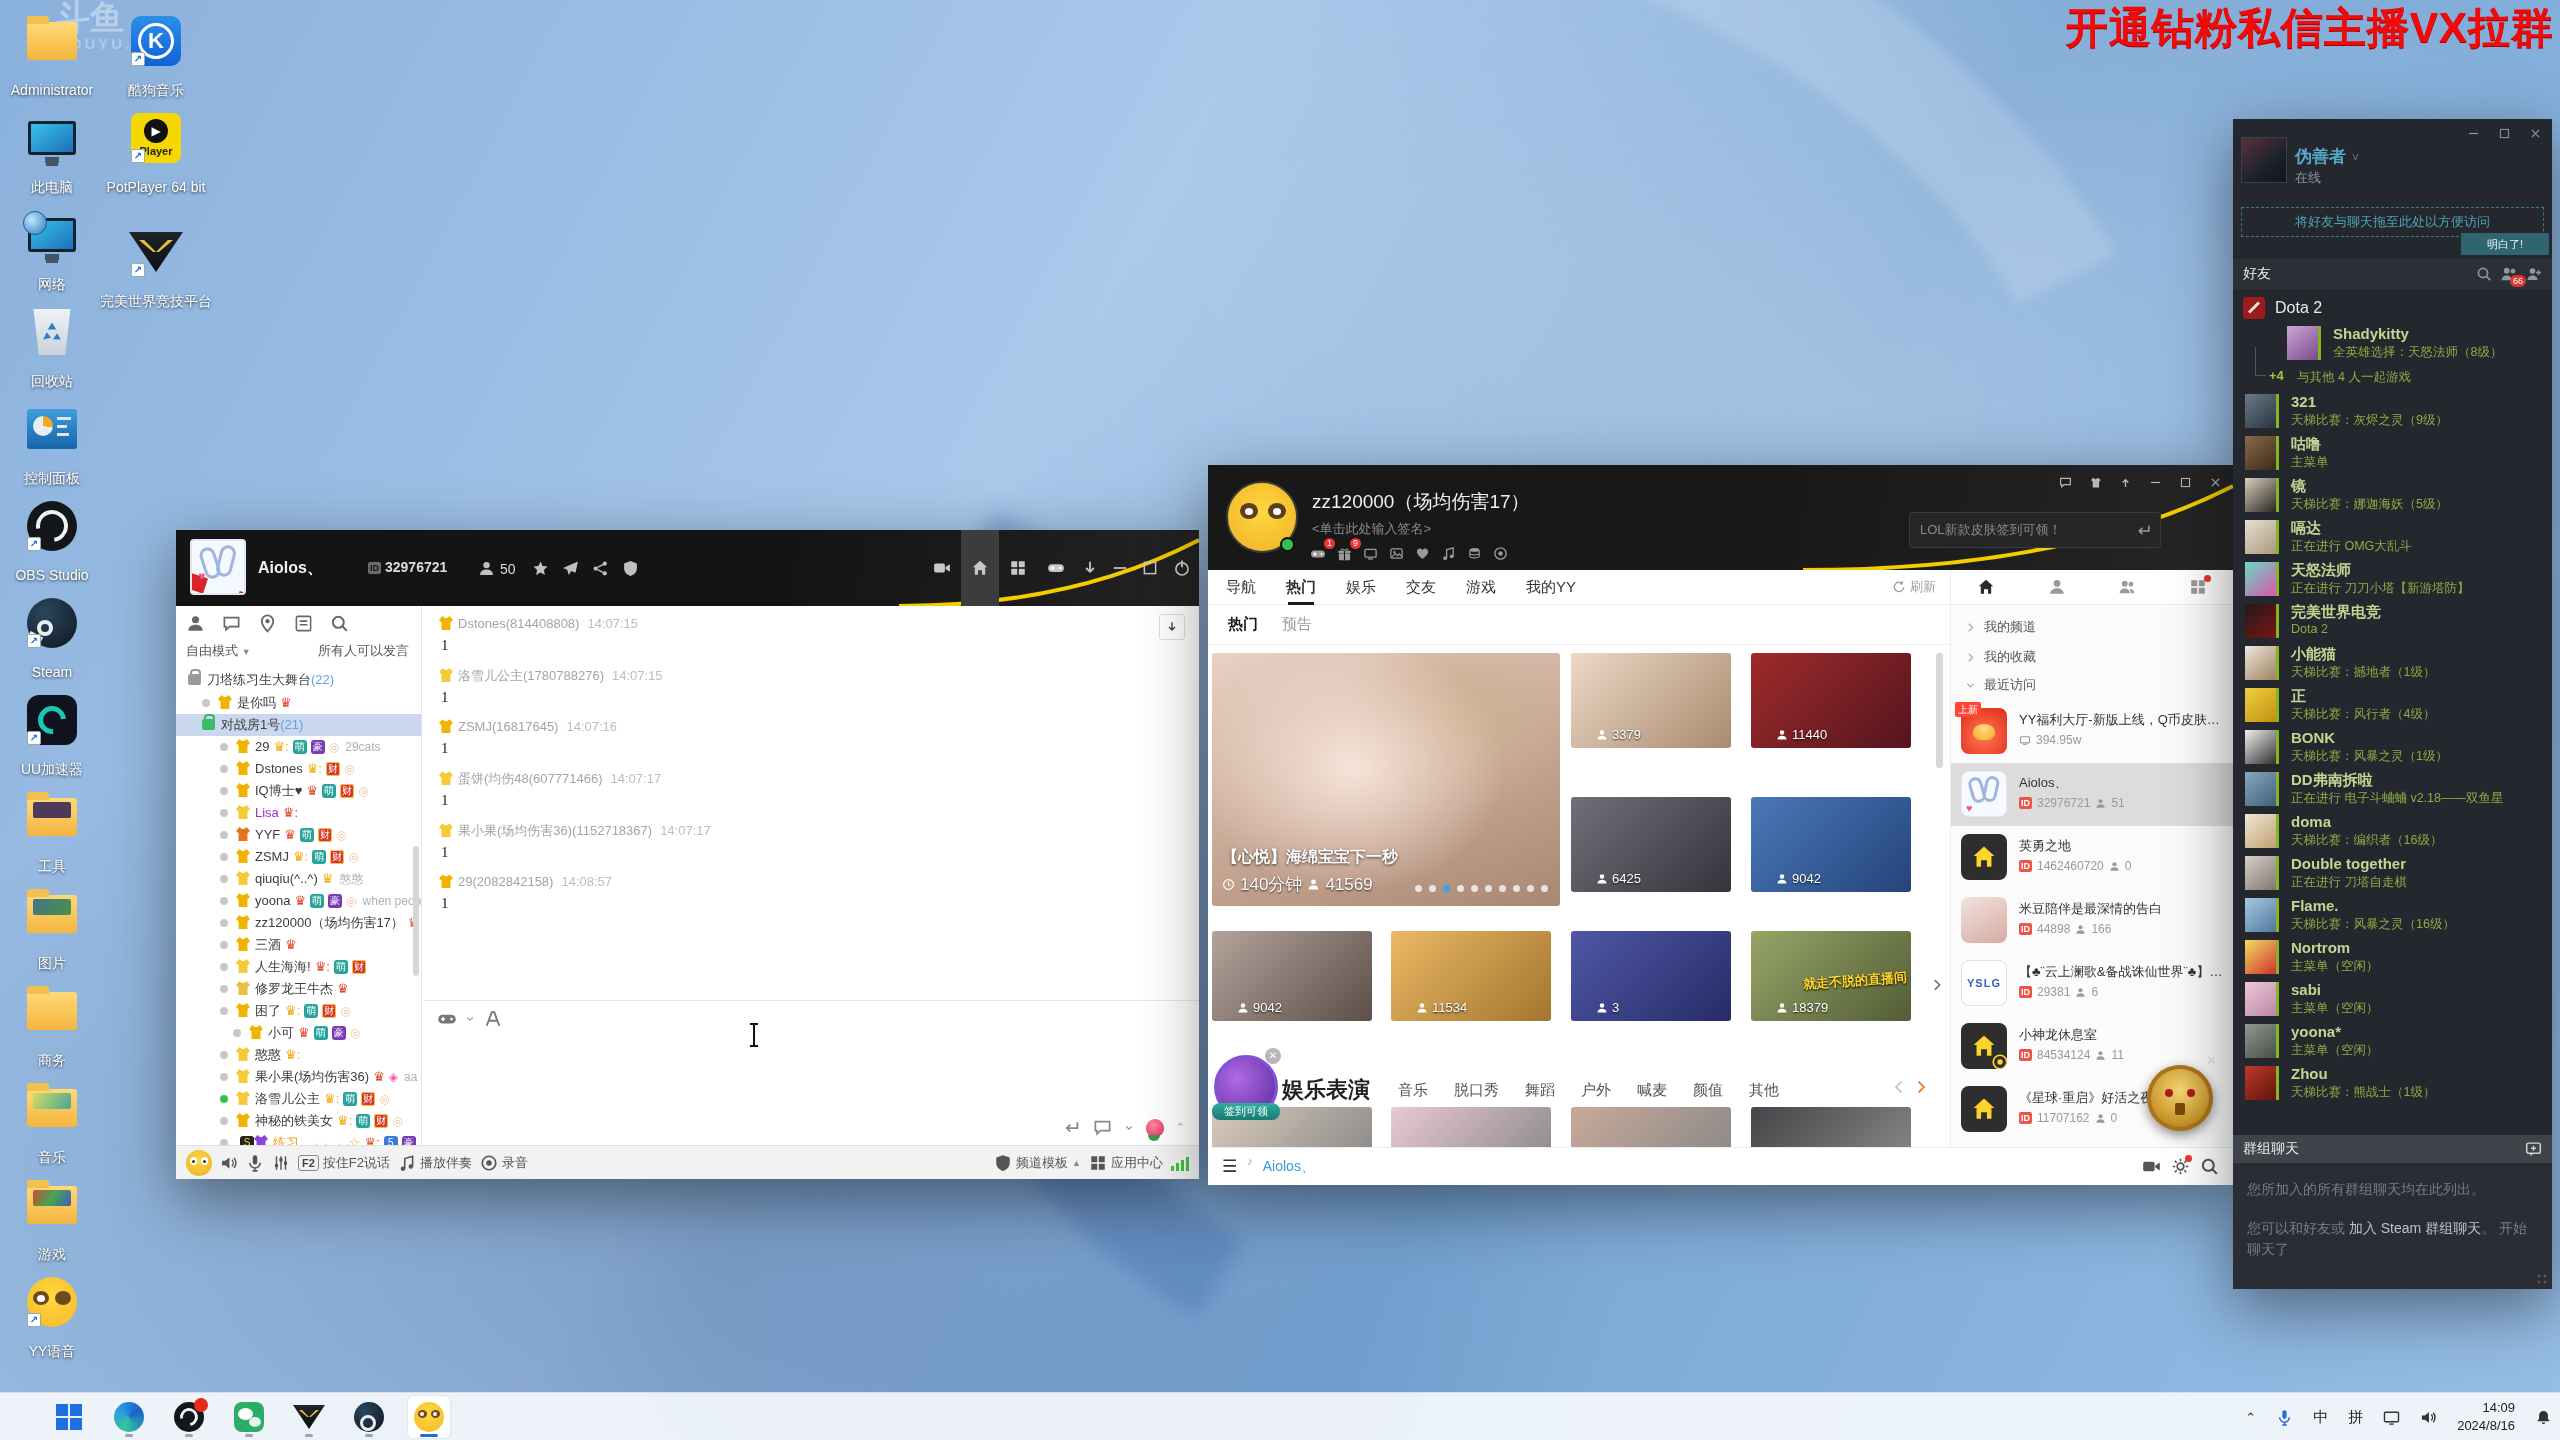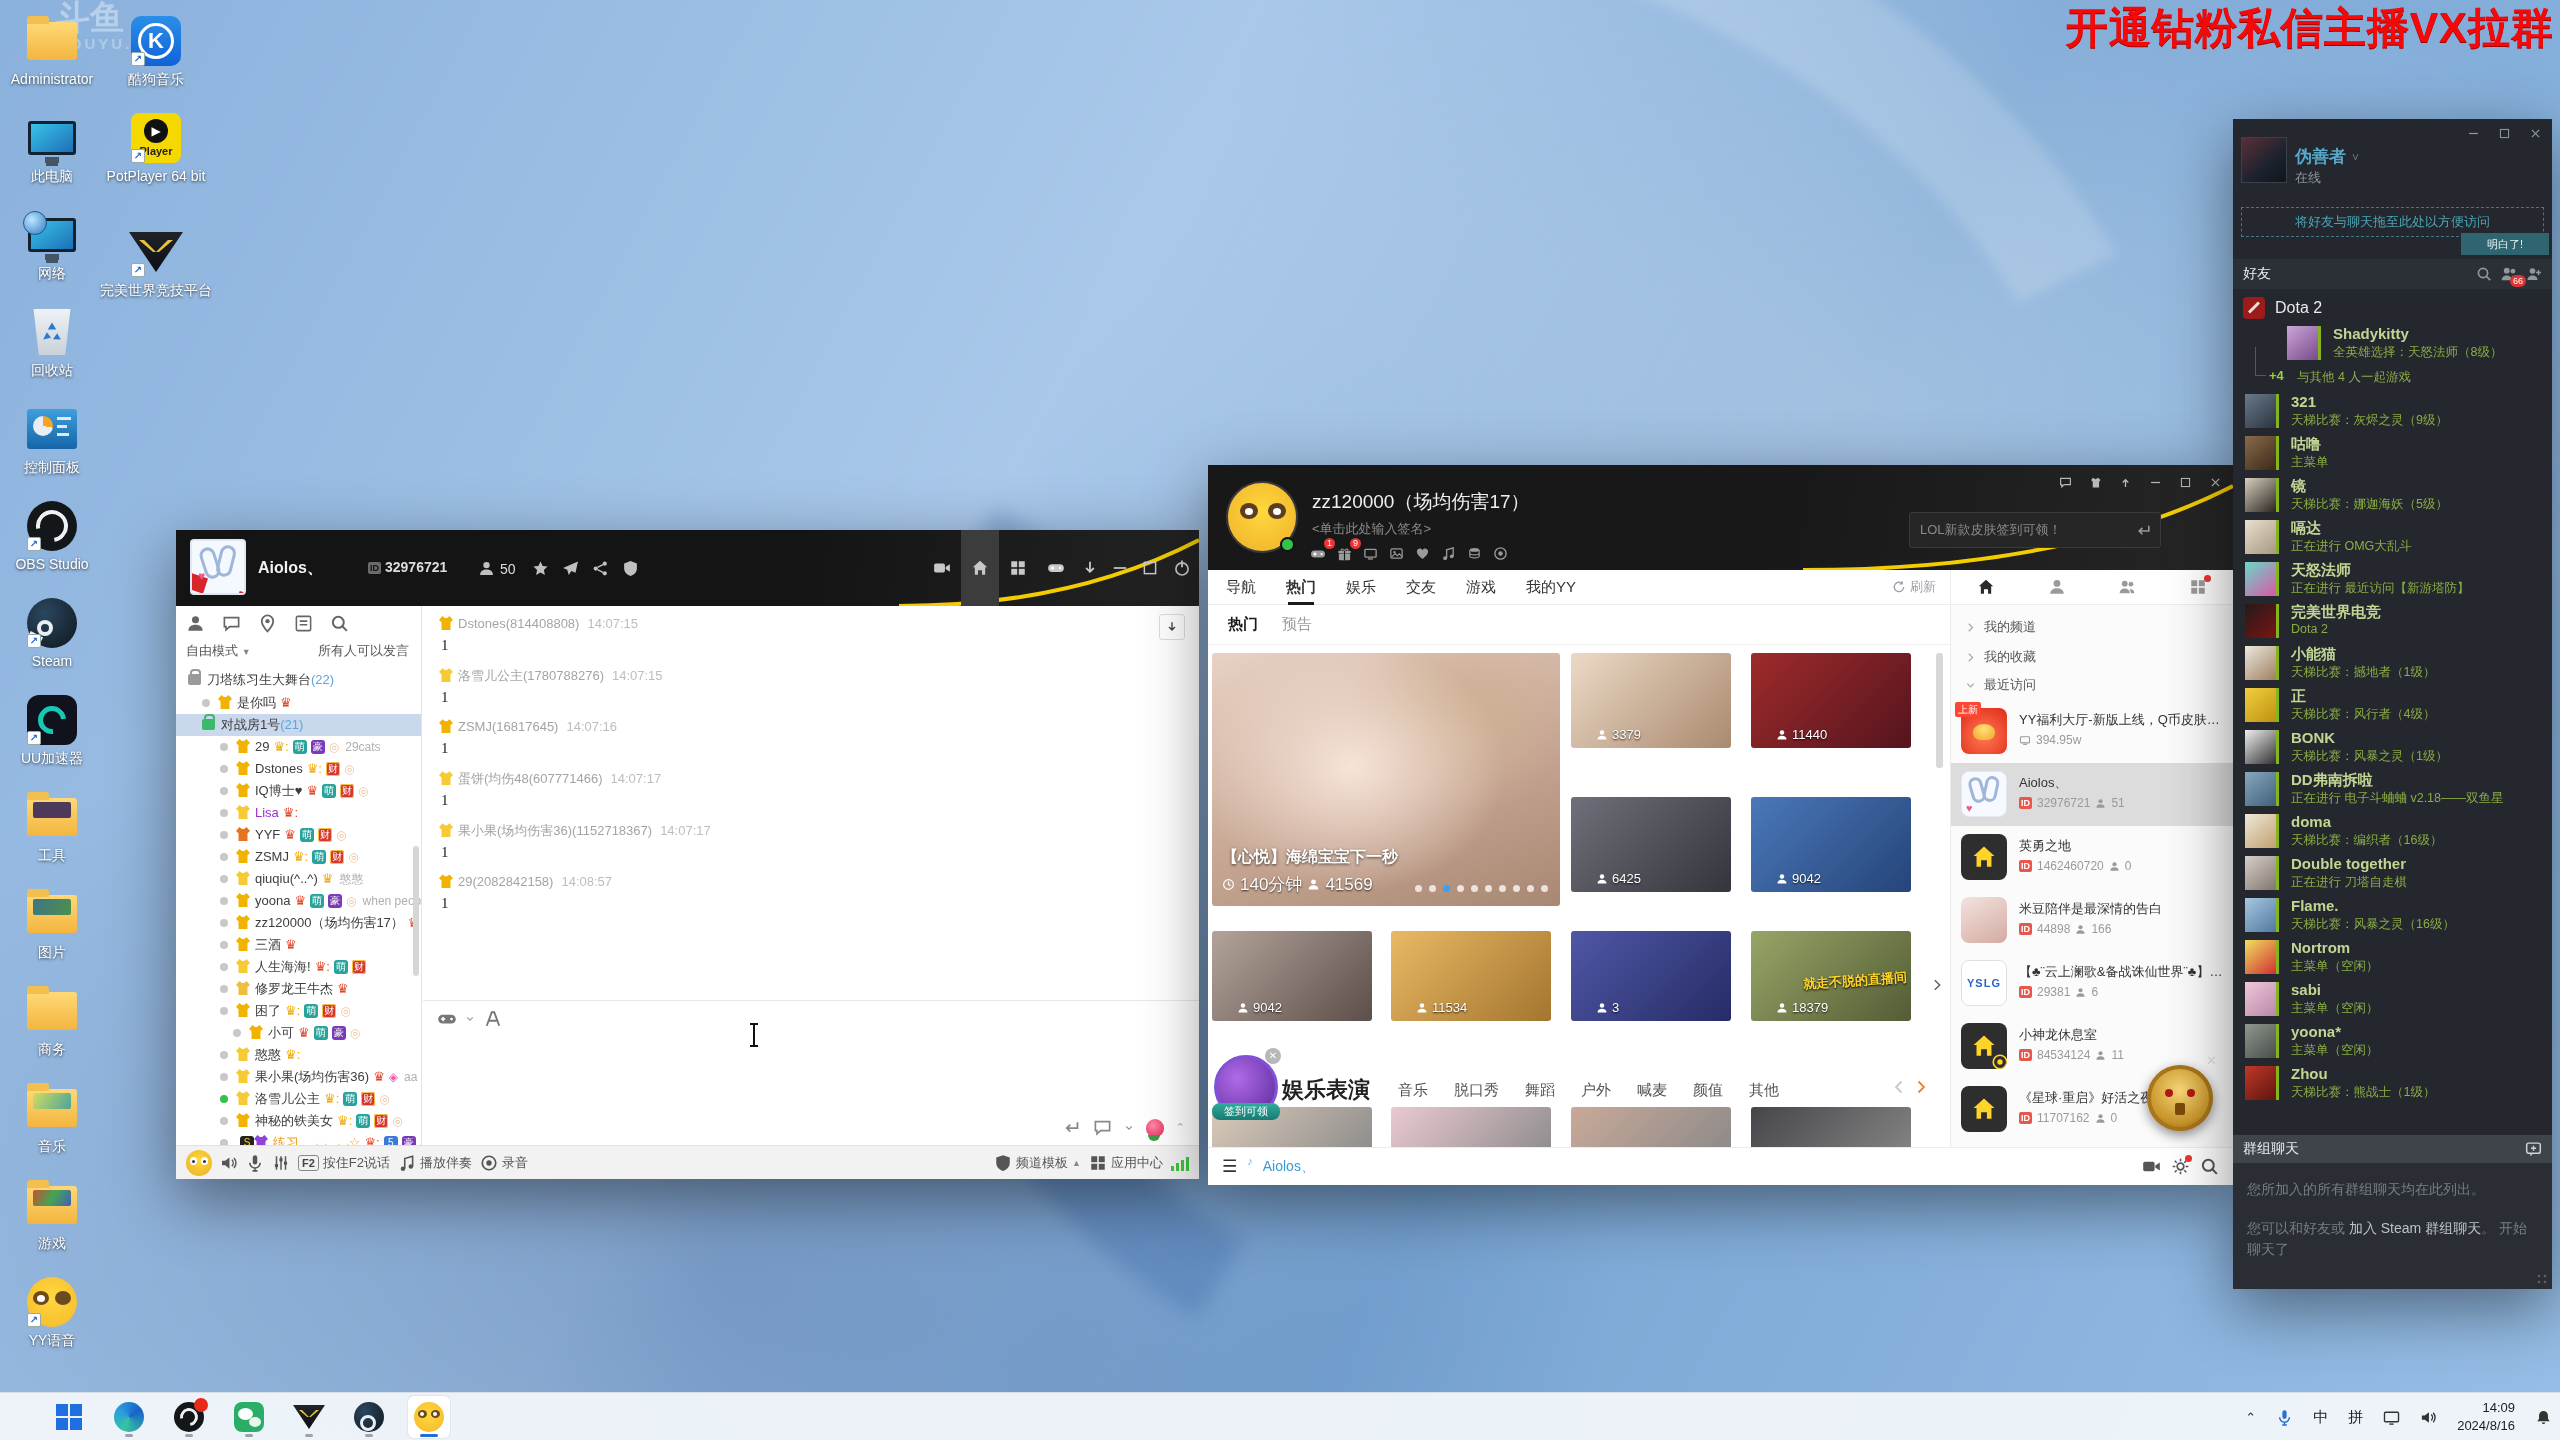--- a/index.html
+++ b/index.html
@@ -12,21 +12,21 @@
 .wpr2{position:absolute;border-radius:50%;border:90px solid transparent;border-left-color:rgba(40,84,150,.25);width:1300px;height:1200px;left:900px;top:200px;transform:rotate(-14deg);filter:blur(10px)}
 .watermark{position:absolute;left:56px;top:0;color:rgba(255,255,255,.38);font-weight:bold;font-size:34px;line-height:1.05;z-index:1}
 .watermark small{display:block;font-size:15px;letter-spacing:3px;color:rgba(255,255,255,.30);font-weight:bold}
 .banner{position:absolute;top:0;right:6px;font-size:42px;font-weight:900;color:#f40808;text-shadow:0 1px 0 #a00000;z-index:9;letter-spacing:1px}
 
 .ic{display:inline-block;vertical-align:middle;line-height:0}
 .ic svg{width:100%;height:100%}
 
 .dico{position:absolute;width:88px;text-align:center;z-index:1}
 .dico .tile{width:54px;height:54px;margin:0 auto;position:relative;display:flex;align-items:center;justify-content:center}
-.dico .lbl{margin-top:3px;font-size:14px;color:#fff;text-shadow:0 1px 3px rgba(0,0,0,.75);line-height:1.15}
+.dico .lbl{margin-top:14px;font-size:14px;color:#fff;text-shadow:0 1px 3px rgba(0,0,0,.75);line-height:1.15}
 .sc{position:absolute;left:2px;bottom:2px;width:14px;height:14px;background:#fff;border:1px solid #9aa;border-radius:2px;color:#1565d8;font-size:10px;line-height:12px;text-align:center;font-weight:bold}
 .fold{width:50px;height:38px;background:linear-gradient(#ffd977,#f3b53f);border-radius:3px;position:relative;display:block}
 .fold::before{content:"";position:absolute;top:-6px;left:0;width:22px;height:8px;background:#f3c050;border-radius:3px 3px 0 0}
 .fold .emb{position:absolute;left:6px;top:4px;width:38px;height:16px;border-radius:2px;opacity:.9}
 .pcmon{width:48px;height:34px;border-radius:3px;background:linear-gradient(145deg,#38c3e8,#1d6fb8);border:3px solid #123;position:relative;display:block}
 .pcmon::after{content:"";position:absolute;left:14px;bottom:-11px;width:14px;height:6px;background:#456;box-shadow:0 4px 0 -1px #456}
 .globe{position:absolute;left:-8px;top:-10px;width:24px;height:24px;border-radius:50%;background:radial-gradient(circle at 35% 35%,#bfe6ff,#2a7ac0);border:1px solid #1a5a90}
 .bin{width:44px;height:46px;background:linear-gradient(#eef2f5,#c9d2d9);clip-path:polygon(8% 0,92% 0,80% 100%,20% 100%);display:flex;align-items:center;justify-content:center;color:#2a7ad0}
 .bin .ic{width:24px;height:24px}
 .cpl{width:50px;height:40px;background:linear-gradient(#3f9fdc,#1565a8);border-radius:3px;position:relative;display:block}
@@ -1183,21 +1183,21 @@
           <div class="fs">天梯比赛：娜迦海妖（5级）</div>
         </div>
         <div class="fl-row" style="top: 398px;">
           <div class="fav" style="background: linear-gradient(140deg, rgb(232, 224, 208), rgb(168, 152, 128));"></div>
           <div class="fn">嗝达</div>
           <div class="fs">正在进行 OMG大乱斗</div>
         </div>
         <div class="fl-row" style="top: 440px;">
           <div class="fav" style="background: linear-gradient(140deg, rgb(104, 216, 200), rgb(216, 88, 168));"></div>
           <div class="fn">天怒法师</div>
-          <div class="fs">正在进行 最近访问【新游塔防】</div>
+          <div class="fs">正在进行 刀刀小塔【新游塔防】</div>
         </div>
         <div class="fl-row" style="top: 482px;">
           <div class="fav" style="background: linear-gradient(140deg, rgb(36, 26, 26), rgb(122, 20, 20));"></div>
           <div class="fn">完美世界电竞</div>
           <div class="fs">Dota 2</div>
         </div>
         <div class="fl-row" style="top: 524px;">
           <div class="fav" style="background: linear-gradient(140deg, rgb(236, 232, 222), rgb(160, 128, 96));"></div>
           <div class="fn">小能猫</div>
           <div class="fs">天梯比赛：撼地者（1级）</div>

